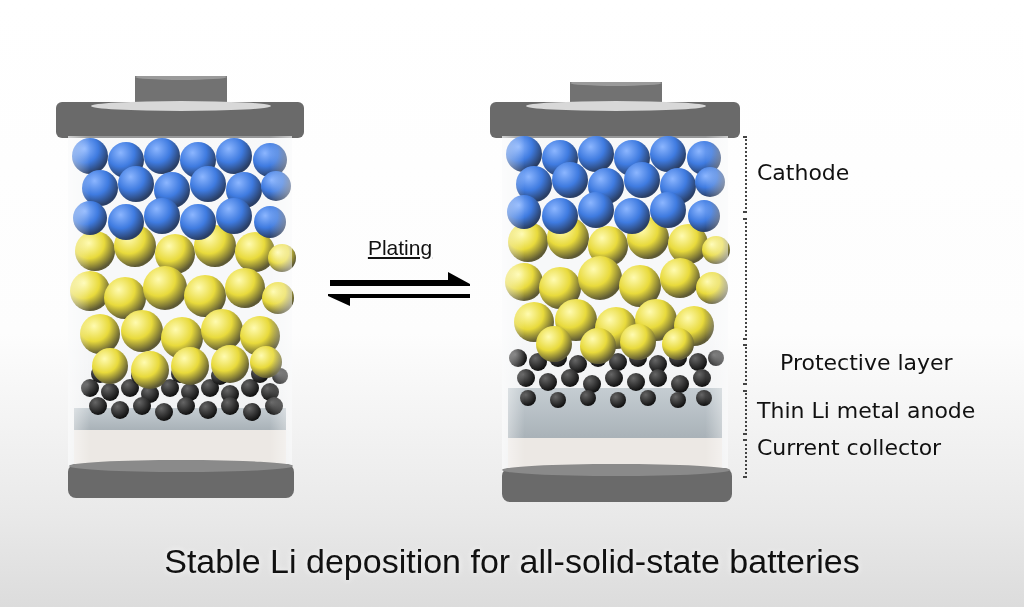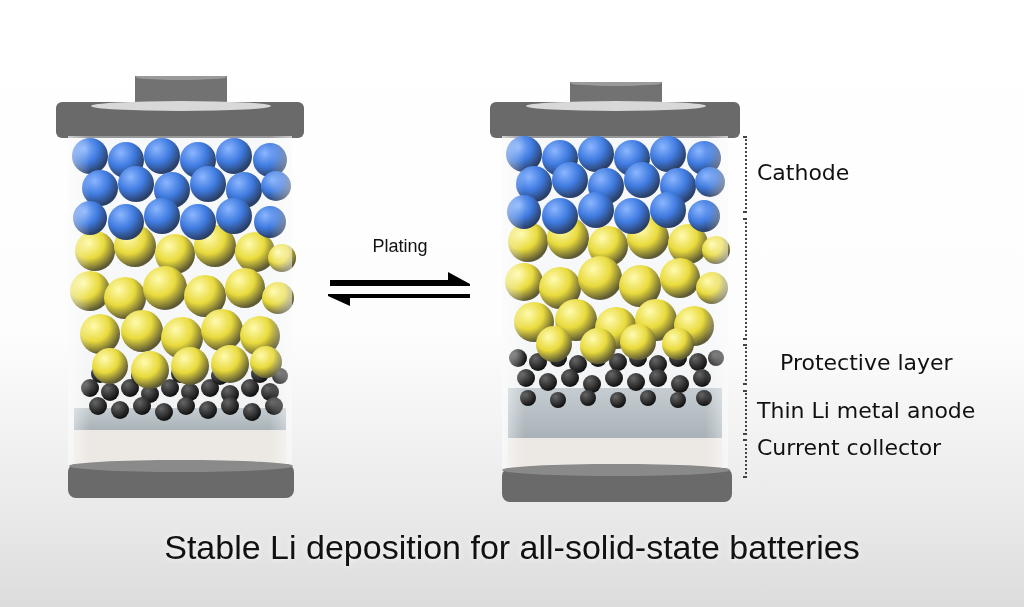--- a/index.html
+++ b/index.html
@@ -2,30 +2,30 @@
 <html><head>
 <meta charset="utf-8">
 <style>
   html,body{margin:0;padding:0;}
   body{width:1024px;height:607px;overflow:hidden;position:relative;
     font-family:"DejaVu Sans","Liberation Sans",sans-serif;
     background:linear-gradient(#ffffff 0%,#fdfdfd 55%,#e9e9e9 85%,#dcdcdc 100%);}
   .cell{position:absolute;}
   .cell svg{display:block;}
   .arrows{position:absolute;left:320px;top:232px;width:160px;height:120px;}
-  .arrow-label{position:absolute;width:160px;text-align:center;font-family:"Liberation Sans",sans-serif;font-size:18px;color:#111;}
+  .arrow-label{position:absolute;width:160px;text-align:center;font-family:"Liberation Sans",sans-serif;font-size:21px;color:#111;text-decoration:underline;}
   .label-plating{top:4px;}
   .label-stripping{top:86px;}
   .labels{position:absolute;left:742px;top:0;width:282px;height:557px;}
   .bracket{position:absolute;left:3px;border-left:2px dotted #444;width:4px;}
   .bracket::before,.bracket::after{content:"";position:absolute;left:-4px;width:4px;border-top:2px dotted #444;}
   .bracket::before{top:0;}
   .bracket::after{bottom:0;}
   .layer-label{position:absolute;left:15px;font-size:22px;color:#111;white-space:nowrap;font-family:"DejaVu Sans",sans-serif;}
-  .caption{position:absolute;left:0;top:528px;width:1024px;text-align:center;font-family:"Liberation Sans",sans-serif;font-size:34px;color:#111;text-shadow:0 0 6px rgba(255,255,255,.9);}
+  .caption{position:absolute;left:0;top:542px;width:1024px;text-align:center;font-family:"Liberation Sans",sans-serif;font-size:34px;color:#111;text-shadow:0 0 6px rgba(255,255,255,.9);}
 </style>
 </head>
 <body>
 
 <div class="cell" style="left:50px;top:76px;">
 <svg width="260" height="440" viewBox="0 0 260 440">
   <defs>
     <radialGradient id="gb" cx="35%" cy="30%" r="70%">
           <stop offset="0" stop-color="#8cb6ff"></stop>
           <stop offset=".55" stop-color="#3f7be0"></stop>

